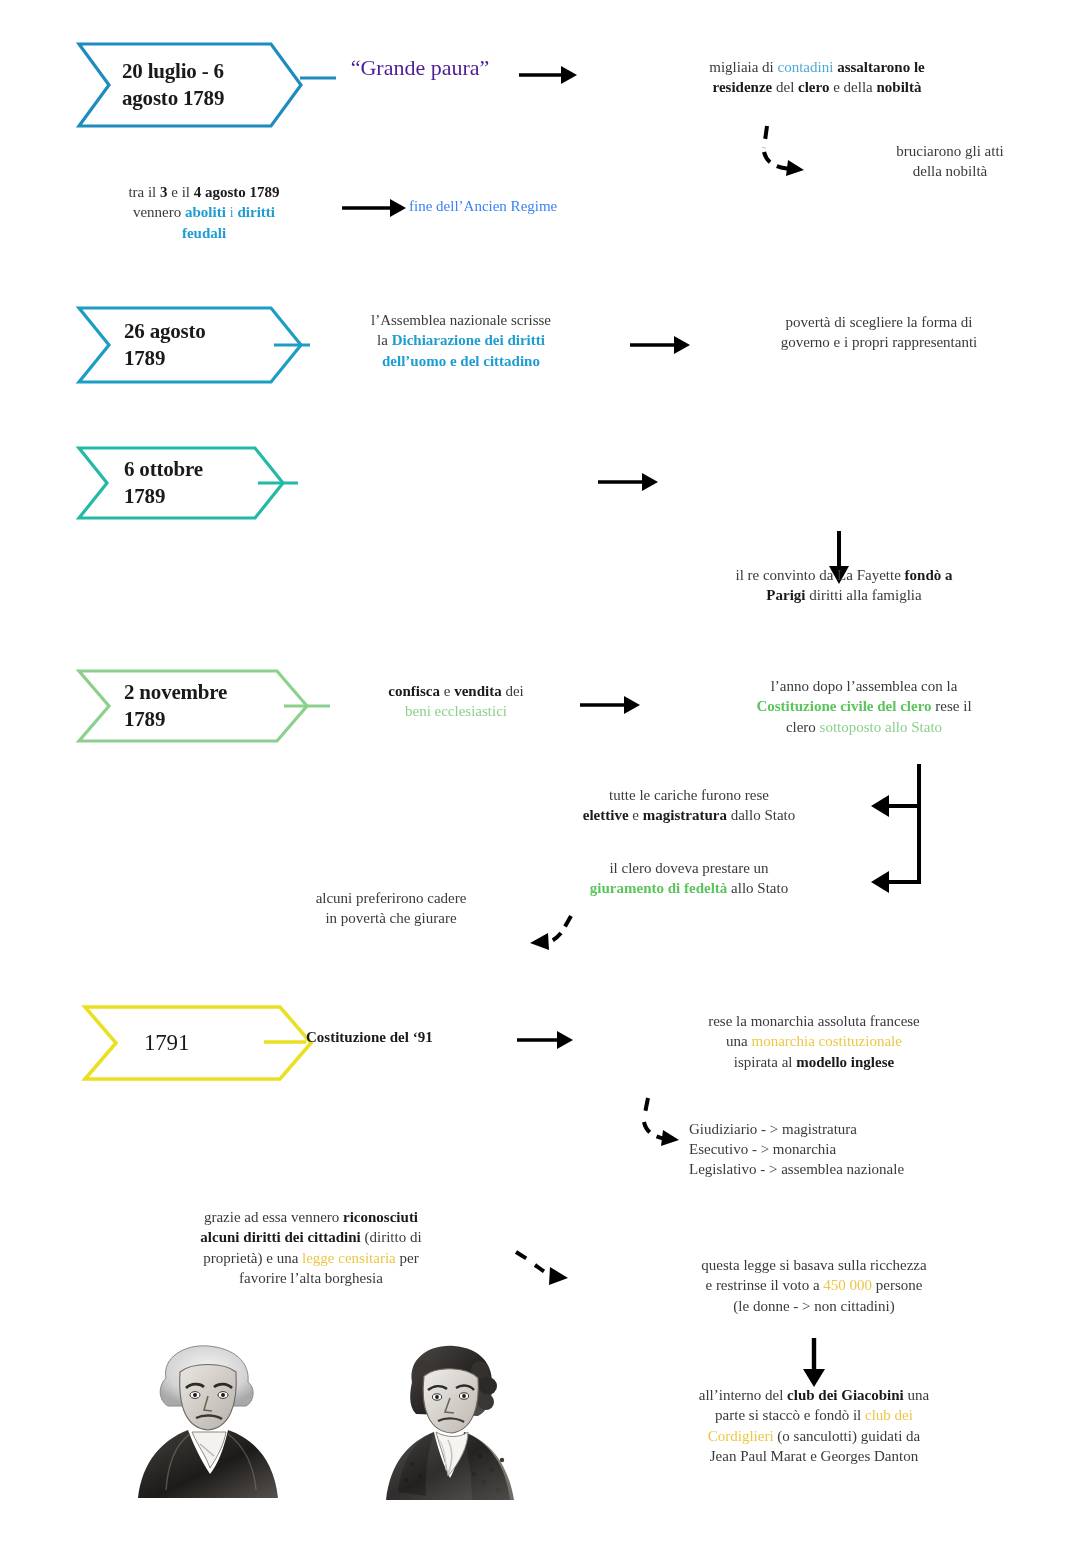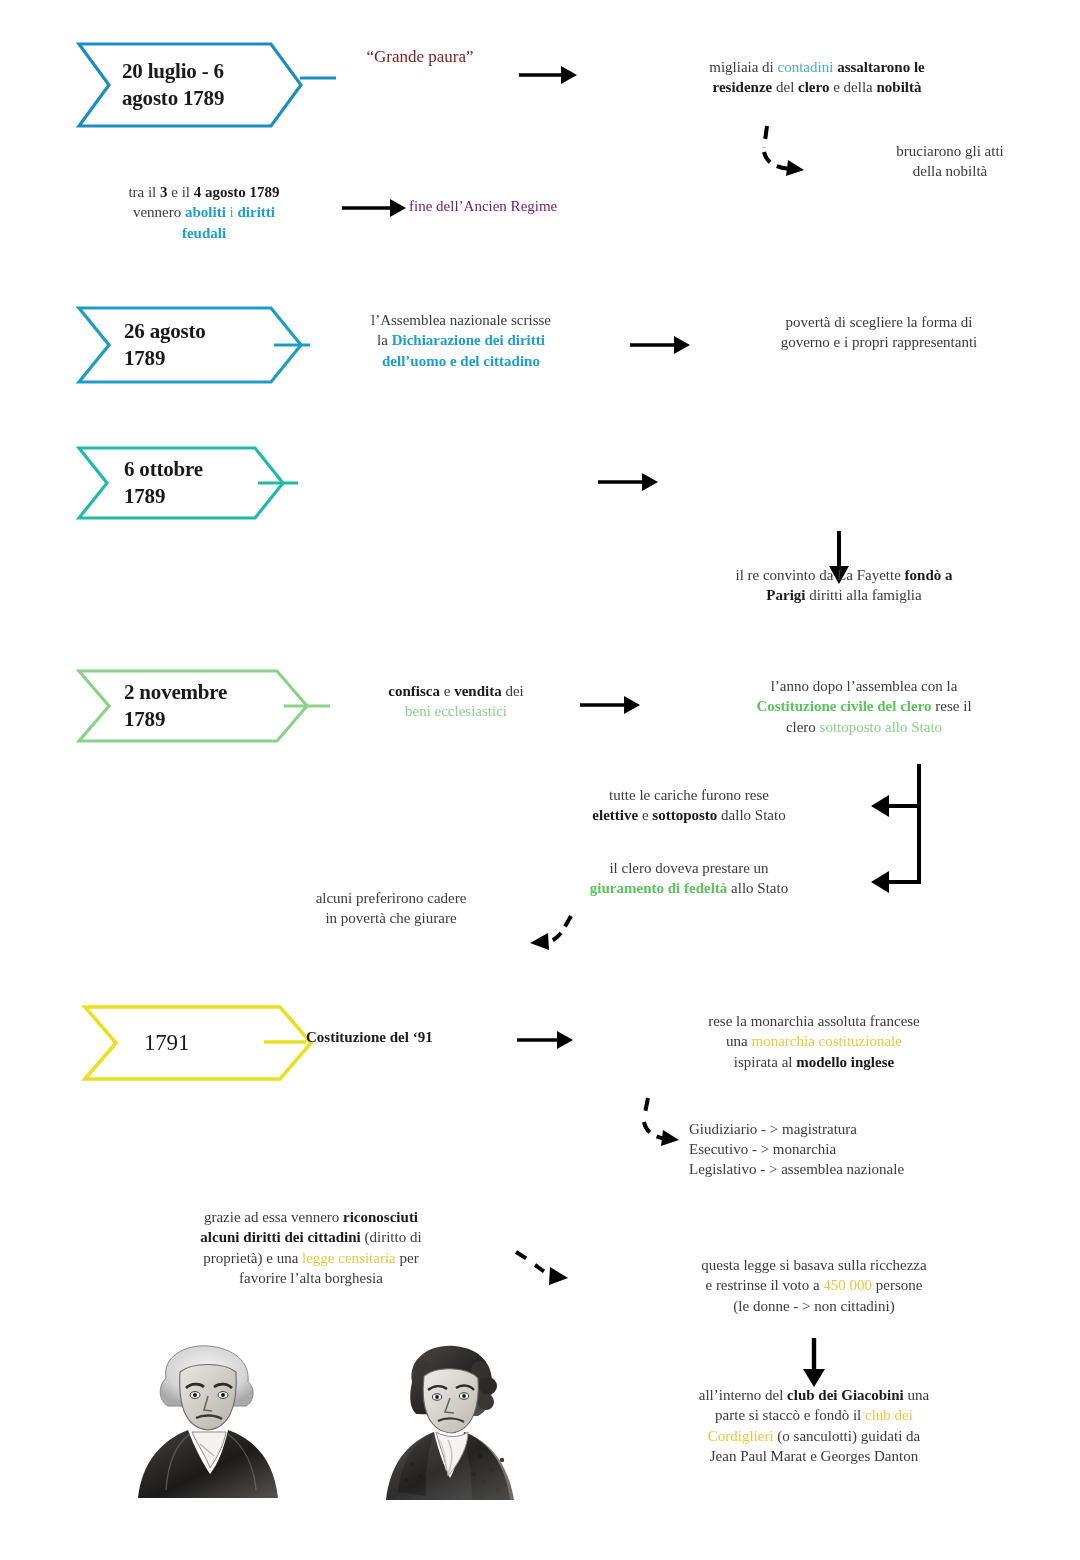--- a/index.html
+++ b/index.html
@@ -82,21 +82,21 @@
     <div class="chev-label">
       <span>20 luglio - 6</span><br>
       <span>agosto 1789</span>
     </div>
   </div>
 
   <svg class="abs" style="left:276px; top:74px;" width="40" height="8">
     <line x1="0" y1="4" x2="36" y2="4" stroke="#1d8cbf" stroke-width="3"></line>
   </svg>
 
-  <div class="tb center" style="left:306px; top:46px; width:180px; font-size:17px; color:#7f1d1d;">
+  <div class="tb center" style="left:306px; top:53px; width:180px; font-size:22px; color:#4c1d95;">
     <span>“Grande paura”</span>
   </div>
 
   <svg class="abs" style="left:495px; top:63px;" width="60" height="24">
     <line x1="0" y1="12" x2="44" y2="12" stroke="#000" stroke-width="3.4"></line>
     <polygon points="42,3 58,12 42,21" fill="#000"></polygon>
   </svg>
 
   <div class="tb center" style="left:533px; top:57px; width:520px;">
     <span>migliaia di </span><span class="cyan">contadini</span><span class="b"> assaltarono le</span><br>
@@ -118,21 +118,21 @@
     <span>tra il </span><span class="b">3</span><span> e il </span><span class="b">4 agosto 1789</span><br>
     <span>vennero </span><span class="cyan-d">aboliti</span><span class="cyan"> i </span><span class="cyan-d">diritti</span><br>
     <span class="cyan-d">feudali</span>
   </div>
 
   <svg class="abs" style="left:318px; top:196px;" width="66" height="24">
     <line x1="0" y1="12" x2="50" y2="12" stroke="#000" stroke-width="3.4"></line>
     <polygon points="48,3 64,12 48,21" fill="#000"></polygon>
   </svg>
 
-  <div class="tb left" style="left:385px; top:196px; width:340px; color:#701a75;">
+  <div class="tb left" style="left:385px; top:196px; width:340px; color:#3b82f6;">
     <span>fine dell’Ancien Regime</span>
   </div>
 
   <div class="chev" style="left:52px; top:305px; width:228px; height:80px;">
     <svg class="chev-shape" viewBox="0 0 228 80">
       <polygon points="3,3 195,3 225,40 195,77 3,77 33,40" fill="#ffffff" stroke="#1d9dc4" stroke-width="3.2" stroke-linejoin="miter"></polygon>
     </svg>
     <div class="chev-label" style="padding-left:48px;">
       <span>26 agosto</span><br>
       <span>1789</span>
@@ -223,21 +223,21 @@
   <svg class="abs" style="left:845px; top:762px;" width="62" height="150">
     <line x1="50" y1="2" x2="50" y2="122" stroke="#000" stroke-width="4"></line>
     <line x1="50" y1="44" x2="18" y2="44" stroke="#000" stroke-width="4"></line>
     <polygon points="20,33 2,44 20,55" fill="#000"></polygon>
     <line x1="50" y1="120" x2="18" y2="120" stroke="#000" stroke-width="4"></line>
     <polygon points="20,109 2,120 20,131" fill="#000"></polygon>
   </svg>
 
   <div class="tb center" style="left:500px; top:785px; width:330px;">
     <span>tutte le cariche furono rese</span><br>
-    <span class="b">elettive</span><span> e </span><span class="b">sottoposto</span><span> dallo Stato</span>
+    <span class="b">elettive</span><span> e </span><span class="b">magistratura</span><span> dallo Stato</span>
   </div>
 
   <div class="tb center" style="left:500px; top:858px; width:330px;">
     <span>il clero doveva prestare un</span><br>
     <span class="green-d">giuramento di fedeltà</span><span> allo Stato</span>
   </div>
 
   <div class="tb center" style="left:222px; top:888px; width:290px;">
     <span>alcuni preferirono cadere</span><br>
     <span>in povertà che giurare</span>

